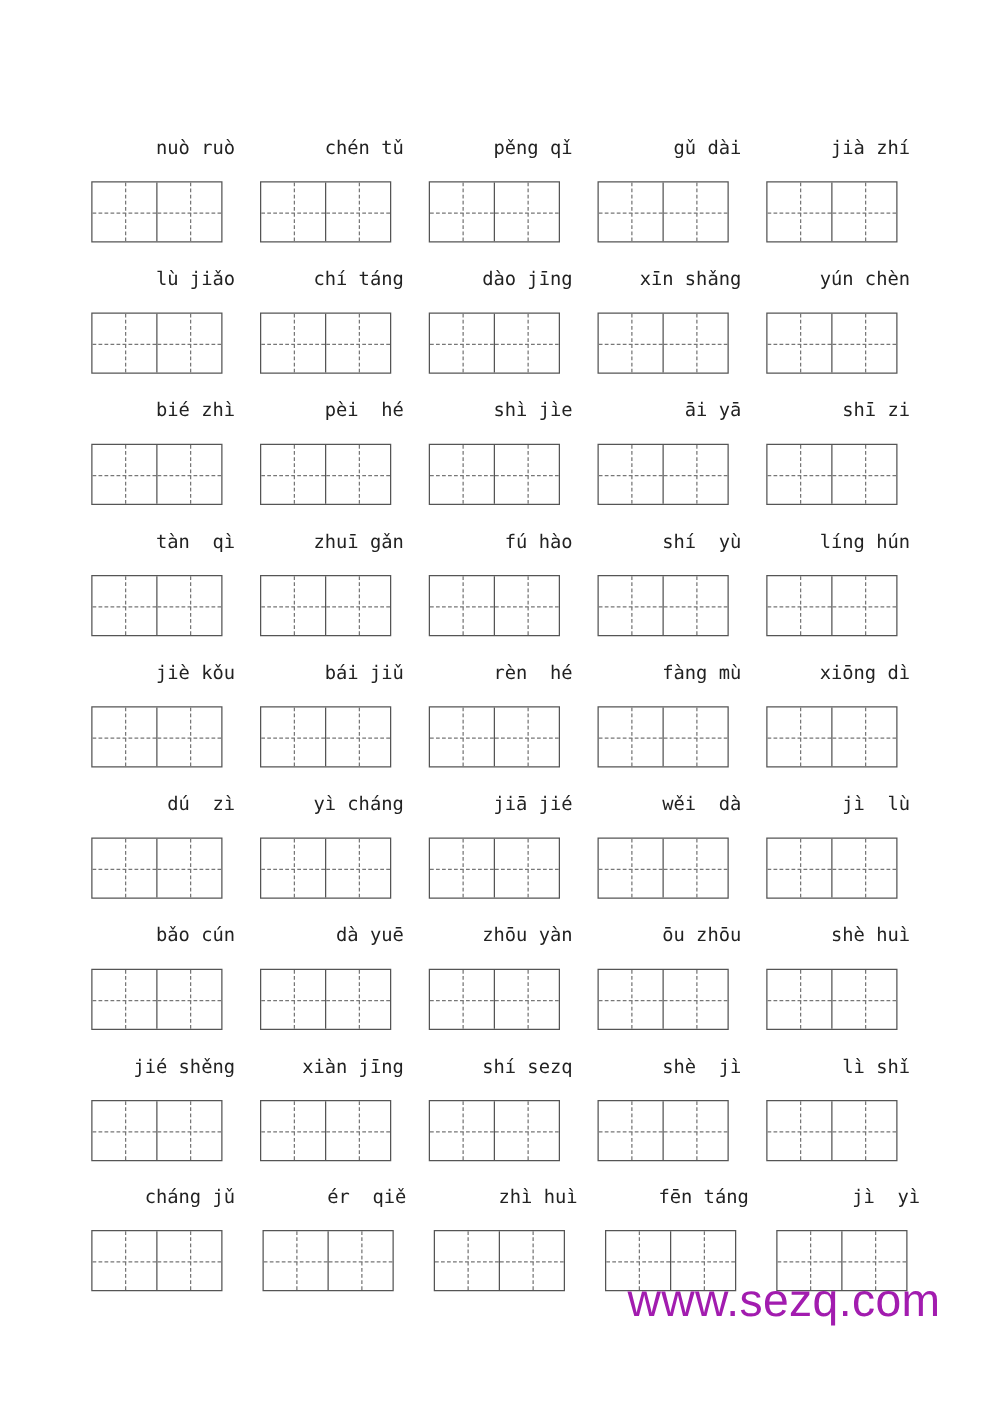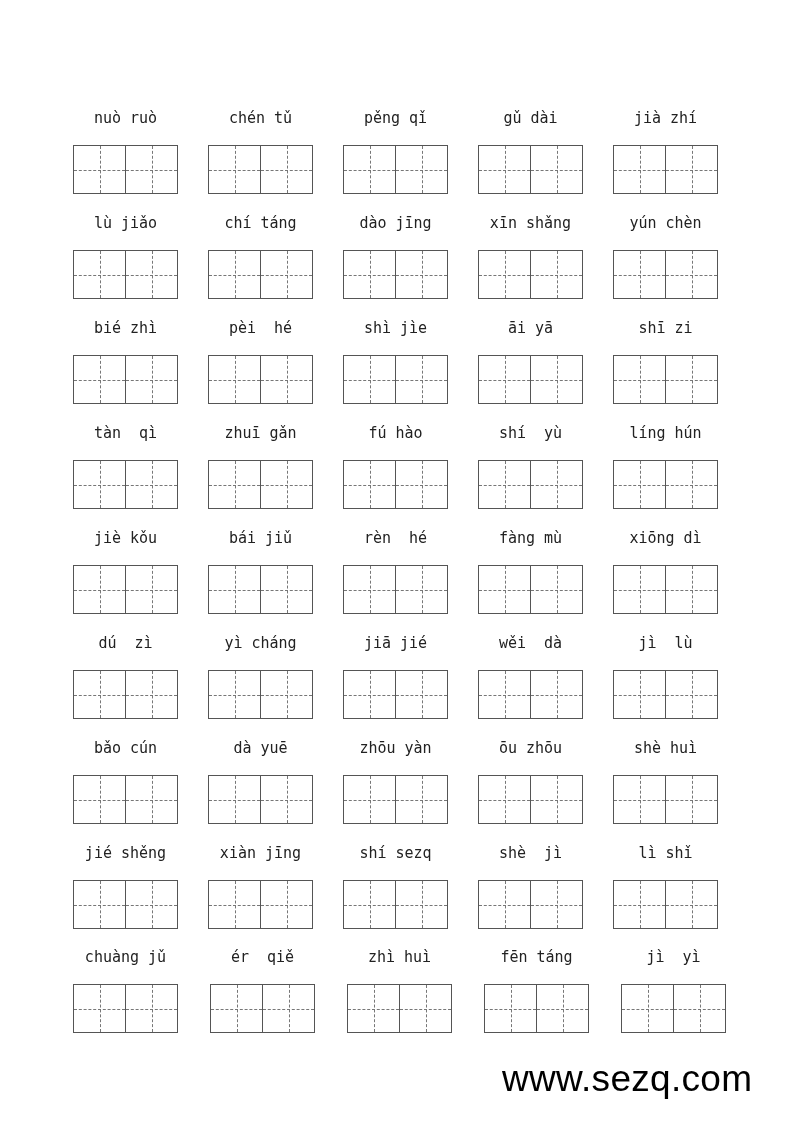--- a/index.html
+++ b/index.html
@@ -1,24 +1,24 @@
 <!DOCTYPE html>
 <html><head>
 <meta charset="utf-8">
 <style>
   html,body{margin:0;padding:0;background:#fff;}
   body{width:800px;height:1131px;position:relative;overflow:hidden;font-family:"DejaVu Sans Mono","Liberation Mono",monospace;}
   .cell{position:absolute;width:105px;}
-  .label{position:absolute;left:-10px;width:125px;text-align:center;font-size:15px;color:#222;white-space:pre;top:0;line-height:18px;}
+  .label{position:absolute;left:-10px;width:125px;text-align:right;font-size:15px;color:#222;white-space:pre;top:0;line-height:18px;}
   .grid{position:absolute;top:36px;left:0;width:103px;height:47px;border:1px solid #555;display:flex;}
   .half{position:relative;flex:1;height:100%;}
   .half + .half{border-left:1.5px solid #555;}
   .half .v{position:absolute;left:50%;top:0;bottom:0;border-left:1px dashed #777;}
   .half .h{position:absolute;top:50%;left:0;right:0;border-top:1px dashed #777;}
-  .watermark{position:absolute;left:502px;top:1058px;font-family:"Liberation Sans",sans-serif;font-size:37px;color:#000000;letter-spacing:0.3px;}
+  .watermark{position:absolute;left:502px;top:1020px;font-family:"Liberation Sans",sans-serif;font-size:37px;color:#a21caf;letter-spacing:0.3px;}
 </style>
 </head>
 <body>
 
 <div id="sheet">
     <div class="cell" style="left: 73px; top: 109px;">
       <div class="label">nuò ruò</div>
       <div class="grid">
         <div class="half">
           <div class="v"></div>
@@ -531,21 +531,21 @@
           <div class="v"></div>
           <div class="h"></div>
         </div>
         <div class="half">
           <div class="v"></div>
           <div class="h"></div>
         </div>
       </div>
     </div>
     <div class="cell" style="left: 73px; top: 948px;">
-      <div class="label">chuàng jǔ</div>
+      <div class="label">cháng jǔ</div>
       <div class="grid">
         <div class="half">
           <div class="v"></div>
           <div class="h"></div>
         </div>
         <div class="half">
           <div class="v"></div>
           <div class="h"></div>
         </div>
       </div>

